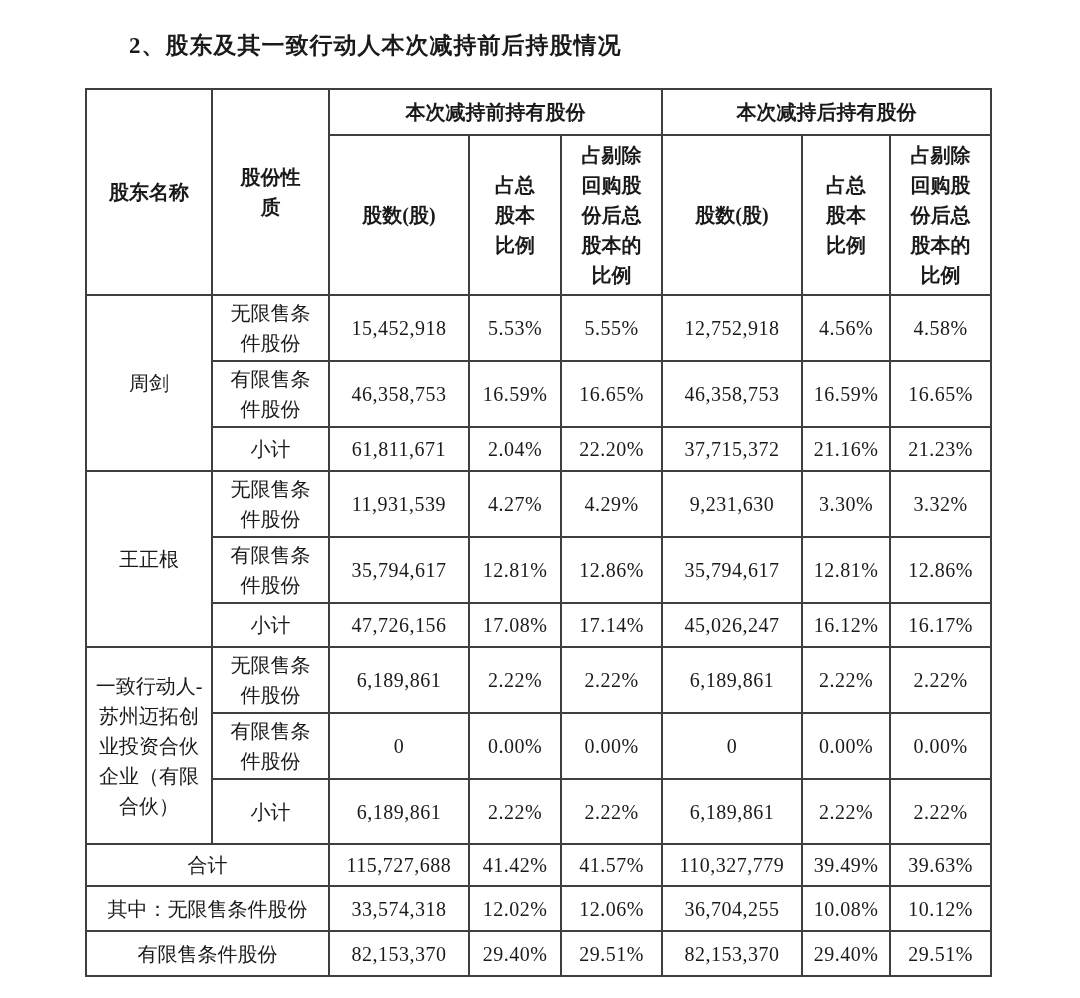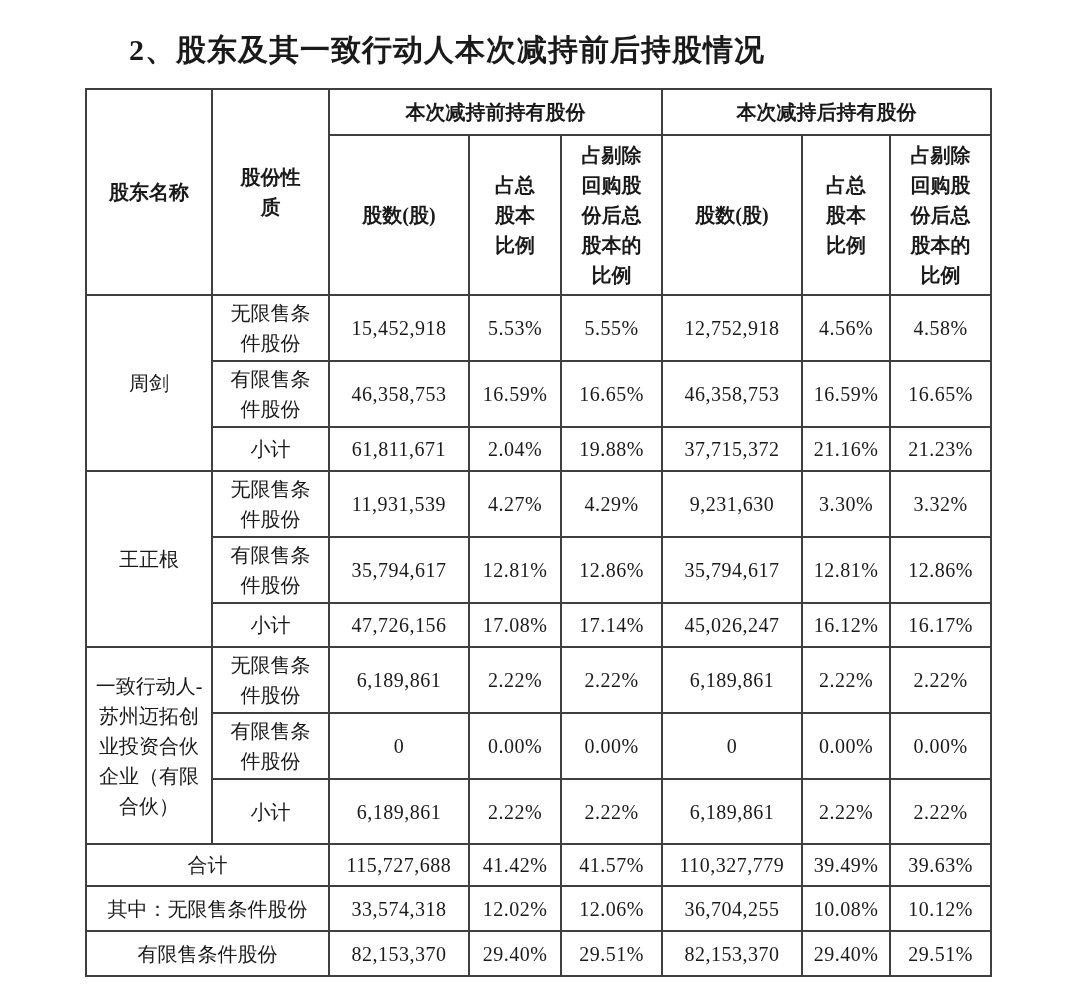--- a/index.html
+++ b/index.html
@@ -8,21 +8,21 @@
     width: 1080px; height: 998px;
     background: #ffffff;
     color: #1a1a1a;
     font-family: "Liberation Serif", "DejaVu Serif", serif;
     position: relative;
     overflow: hidden;
   }
   .doc-title {
     position: absolute;
     left: 129px; top: 30px;
-    font-size: 30px;
+    font-size: 23px;
     font-weight: 700;
     letter-spacing: 1px;
     white-space: nowrap;
   }
   table.holdings {
     position: absolute;
     left: 85px; top: 88px;
     border-collapse: collapse;
     table-layout: fixed;
   }
@@ -104,21 +104,21 @@
       <td class="num">16.59%</td>
       <td class="num">16.65%</td>
       <td class="num">46,358,753</td>
       <td class="num">16.59%</td>
       <td class="num">16.65%</td>
     </tr>
     <tr class="h44">
       <td class="nature">小计</td>
       <td class="num">61,811,671</td>
       <td class="num">2.04%</td>
-      <td class="num">19.88%</td>
+      <td class="num">22.20%</td>
       <td class="num">37,715,372</td>
       <td class="num">21.16%</td>
       <td class="num">21.23%</td>
     </tr>
 
     <tr class="h66">
       <td class="name" rowspan="3">王正根</td>
       <td class="nature">无限售条件股份</td>
       <td class="num">11,931,539</td>
       <td class="num">4.27%</td>

